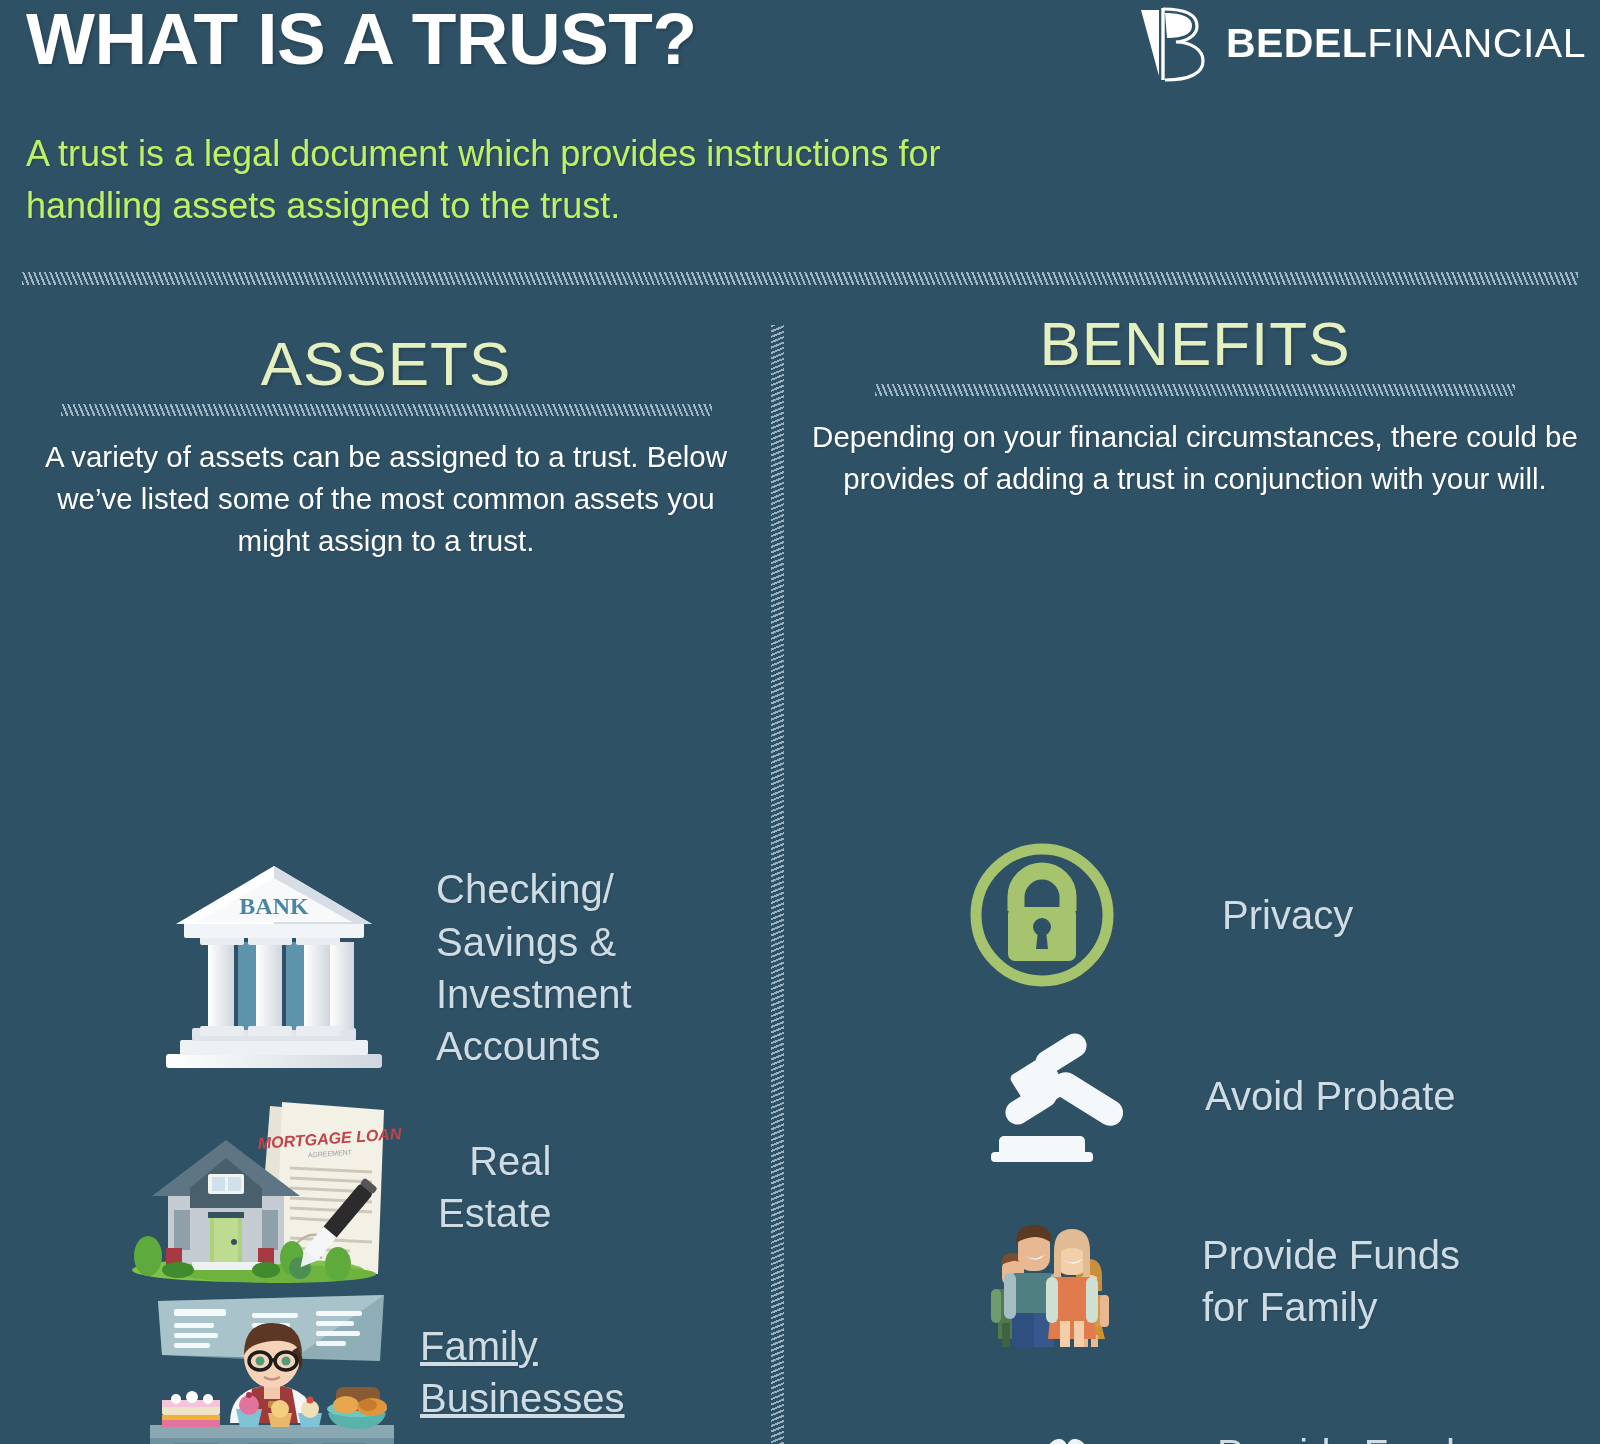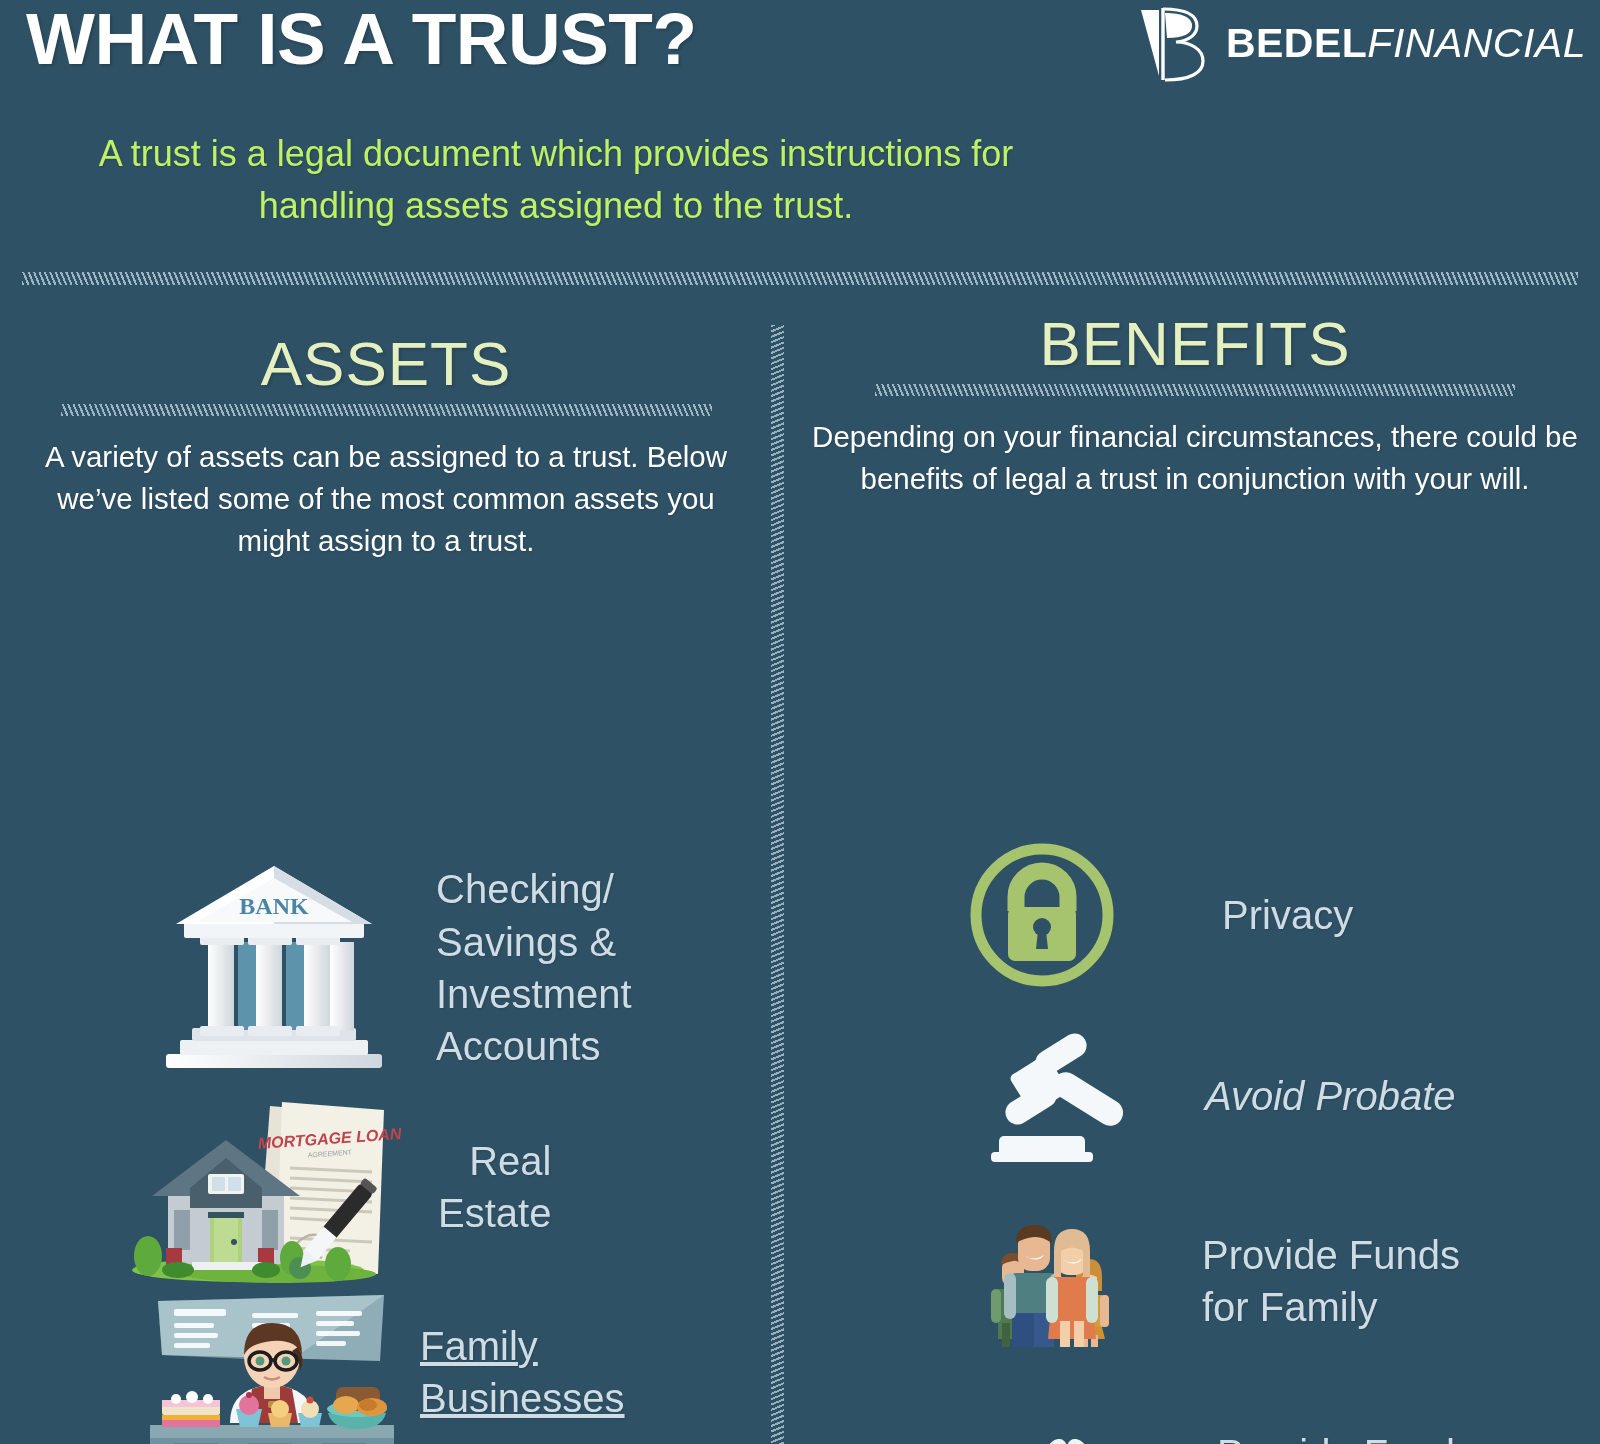--- a/index.html
+++ b/index.html
@@ -5,21 +5,21 @@
   html,body{margin:0;padding:0;}
   body{
     width:1600px;height:1444px;overflow:hidden;
     background:#2f5165;
     font-family:"Liberation Sans", sans-serif;
     -webkit-font-smoothing:antialiased;
   }
   .page{position:relative;width:1600px;height:1444px;overflow:hidden;}
 
   
-  .header{position:absolute;left:0;top:0;width:1600px;height:268px;text-align:center;}
+  .header{position:absolute;left:0;top:0;width:1600px;height:268px;}
   .title{
     position:absolute;left:26px;top:2px;
     font-size:73px;font-weight:bold;color:#ffffff;
     letter-spacing:-0.5px;line-height:1.0;
     text-shadow:2px 2px 3px rgba(0,0,0,.18);
   }
   .subtitle{
     position:absolute;left:26px;top:128px;width:1060px;
     font-size:36px;color:#bef264;line-height:1.44;font-weight:300;
     text-shadow:1px 1px 2px rgba(0,0,0,.15);
@@ -85,21 +85,21 @@
   
   .a1{left:138px;top:300px;}
   .a2{left:108px;top:530px;}
   .a3{left:118px;top:725px;}
   .a1 .row-label{margin-left:48px;}
   .a2 .row-label{margin-left:36px;text-align:right;}
   .a3 .row-label{margin-left:18px;text-decoration:underline;}
 
   
   .b1{left:150px;top:335px;}
-  .b2{left:165px;top:530px;font-style:italic;}
+  .b2{left:165px;top:530px;}
   .b3{left:160px;top:715px;justify-content:space-between;}
   .b4{left:185px;top:915px;}
   .b1 .row-label{margin-left:100px;}
   .b2 .row-label{margin-left:78px;}
   .b3 .row-label{margin-left:80px;}
   .b4 .row-label{margin-left:80px;}
 
   svg{display:block;overflow:visible;}
 </style>
 </head>
@@ -316,21 +316,21 @@
         <div class="row-label">Family
 Businesses</div>
       </div>
 
     </div>
   </div>
 
   <div class="col col-benefits">
     <div class="sec-head">BENEFITS</div>
     <div class="head-rule rule-benefits"></div>
-    <div class="sec-blurb">Depending on your financial circumstances, there could be benefits of legal a trust in conjunction with your will.</div>
+    <div class="sec-blurb">Depending on your financial circumstances, there could be provides of adding a trust in conjunction with your will.</div>
 
     <div class="items">
 
       <div class="row b1">
         <div class="icon-box">
           <svg width="160" height="160" viewBox="0 0 160 160">
             <circle cx="80" cy="80" r="66" fill="none" stroke="#a6c46e" stroke-width="11"></circle>
             <path d="M54 76 v-14 a26 26 0 0 1 52 0 v14" fill="none" stroke="#a6c46e" stroke-width="17"></path>
             <rect x="46" y="72" width="68" height="54" rx="7" fill="#a6c46e"></rect>
             <circle cx="80" cy="92" r="9" fill="#2f5165"></circle>

